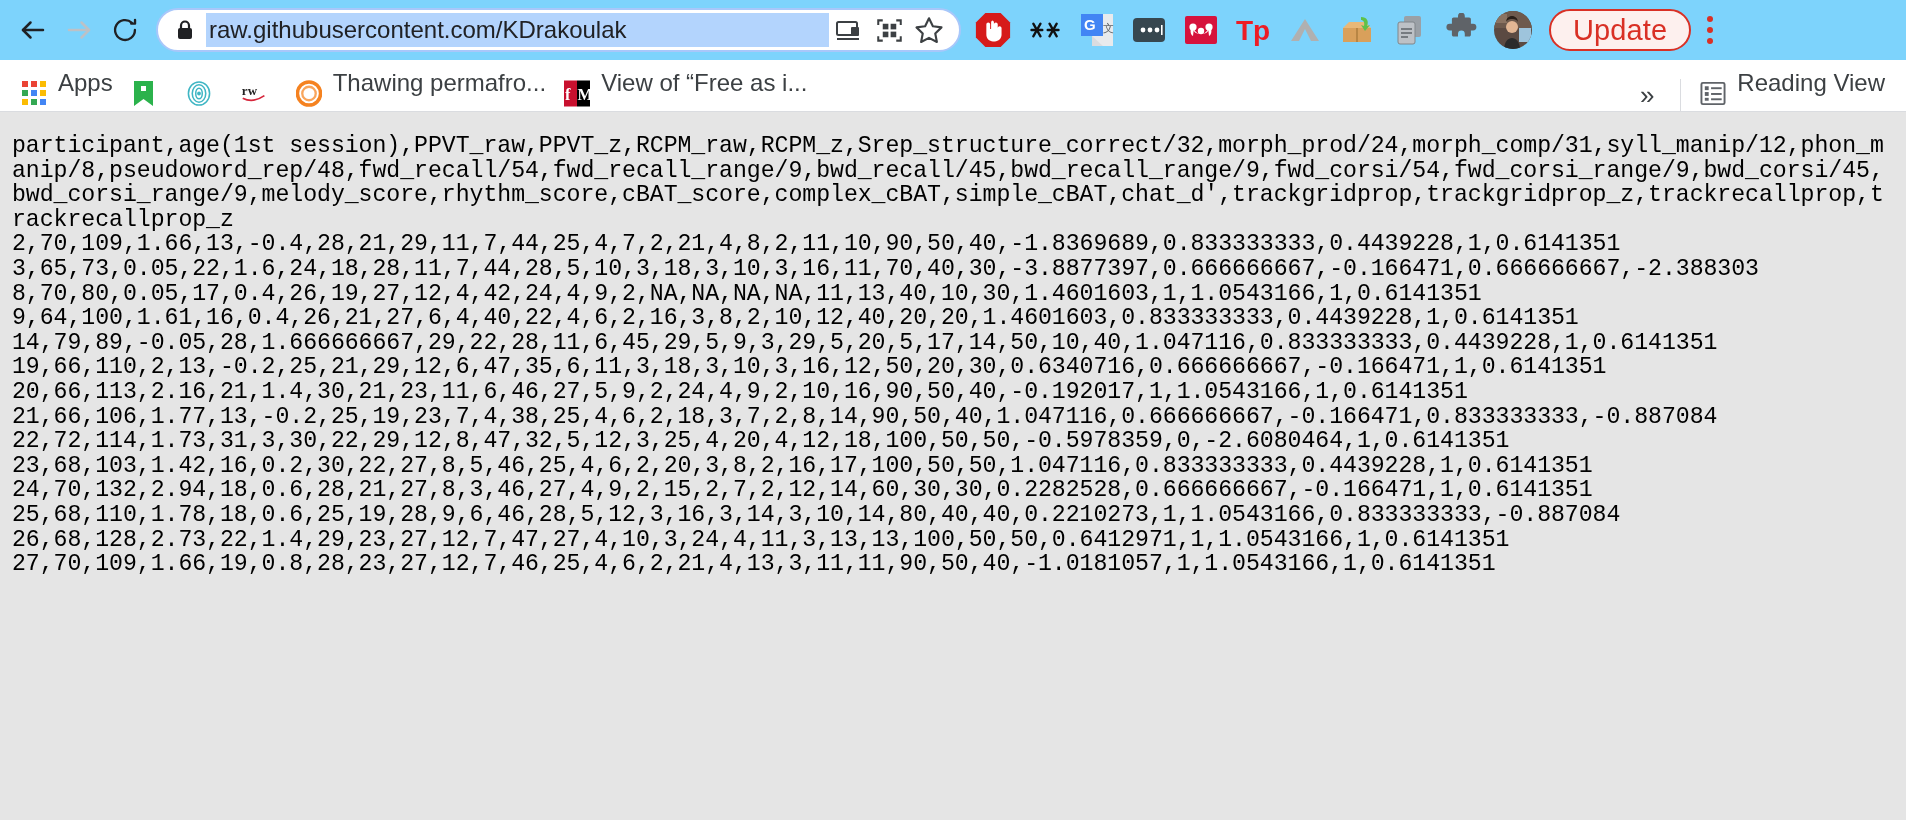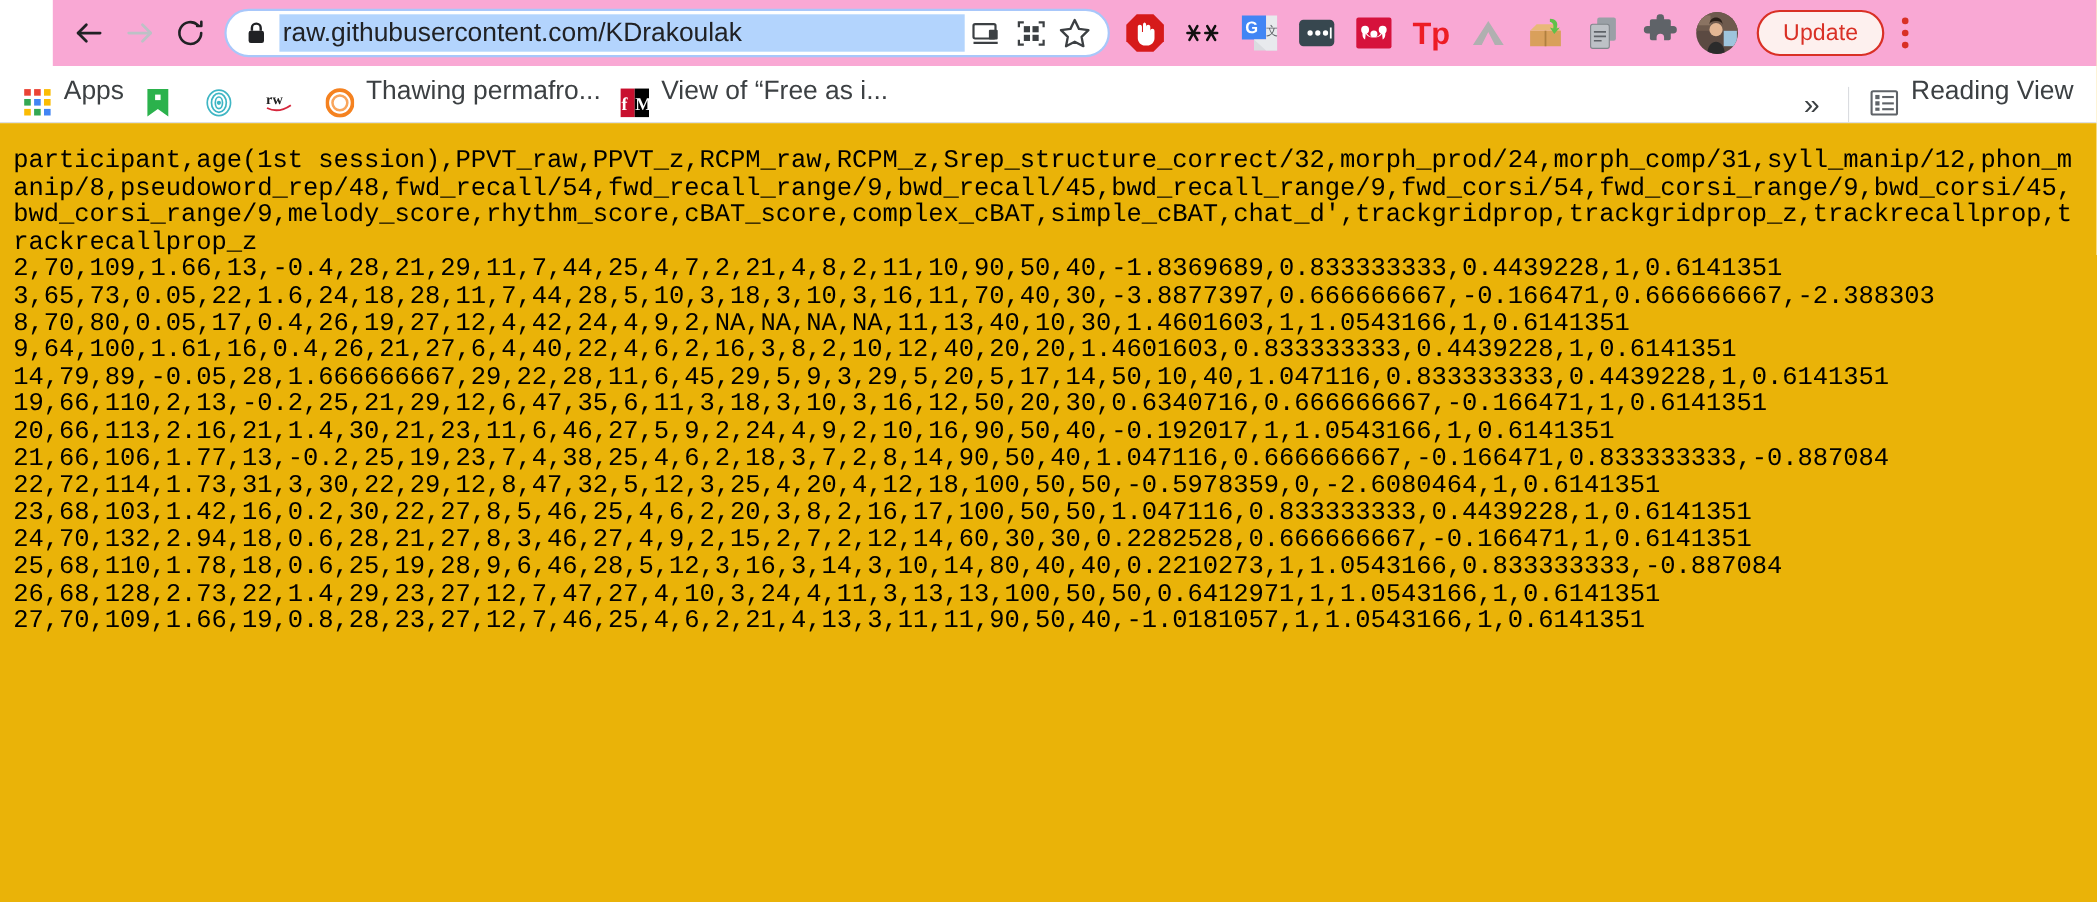--- a/index.html
+++ b/index.html
@@ -12,23 +12,22 @@
     overflow: hidden;
   }
 
   
   .browser { width: 1906px; height: 820px; display: flex; flex-direction: column; background:#fff; }
 
   .toolbar {
     height: 60px; min-height: 60px;
     display: flex; align-items: center;
     padding: 0 14px 0 10px;
-    background: #f9a8d4;
+    background: #7dd3fc;
     gap: 0;
-    margin-left: 48px;
   }
 
   .nav-btn {
     width: 46px; height: 46px;
     display: flex; align-items: center; justify-content: center;
     border-radius: 50%;
     flex: 0 0 auto;
   }
   .nav-btn svg { display:block; }
   .nav-btn.disabled svg { stroke: #bdc1c6; }
@@ -71,21 +70,21 @@
     display: flex; align-items: center; justify-content: center;
     flex: 0 0 auto;
   }
 
   .update-btn {
     height: 42px;
     border: 2px solid #d93025;
     border-radius: 22px;
     color: #d93025;
     background: #fdf0ee;
-    font-size: 21px;
+    font-size: 29px;
     display: flex; align-items: center; justify-content: center;
     padding: 0 22px;
     margin-left: 10px;
     flex: 0 0 auto;
     letter-spacing: 0.1px;
   }
   .kebab { width: 34px; height: 44px; display:flex; flex-direction:column; align-items:center; justify-content:center; gap:5px; margin-left: 2px;}
   .kebab span { width: 6px; height: 6px; background: #d93025; border-radius: 50%; display:block; }
 
   
@@ -110,21 +109,21 @@
   .bm-ico { width: 26px; height: 26px; flex: 0 0 auto; display:flex; align-items:center; justify-content:center;margin-top:20px; }
   .bm-spacer { flex: 1 1 auto; }
   .chevrons { font-size: 26px; color: #3c4043; padding: 0 16px; flex:0 0 auto;}
   .bm-divider { width:1px; height: 32px; background:#dadce0; margin: 0 10px; flex:0 0 auto;}
 
   
   .content {
     flex: 1 1 auto;
     overflow: hidden;
     padding: 22px 12px 4px 12px;
-    background: #eab308;
+    background: #e5e5e5;
   }
   #csv {
     font-family: "Liberation Mono", "DejaVu Sans Mono", monospace;
     font-size: 23.2px;
     line-height: 24.6px;
     color: #000;
     white-space: pre-wrap;
     word-break: break-all;
     overflow-wrap: anywhere;
     margin: 0;

